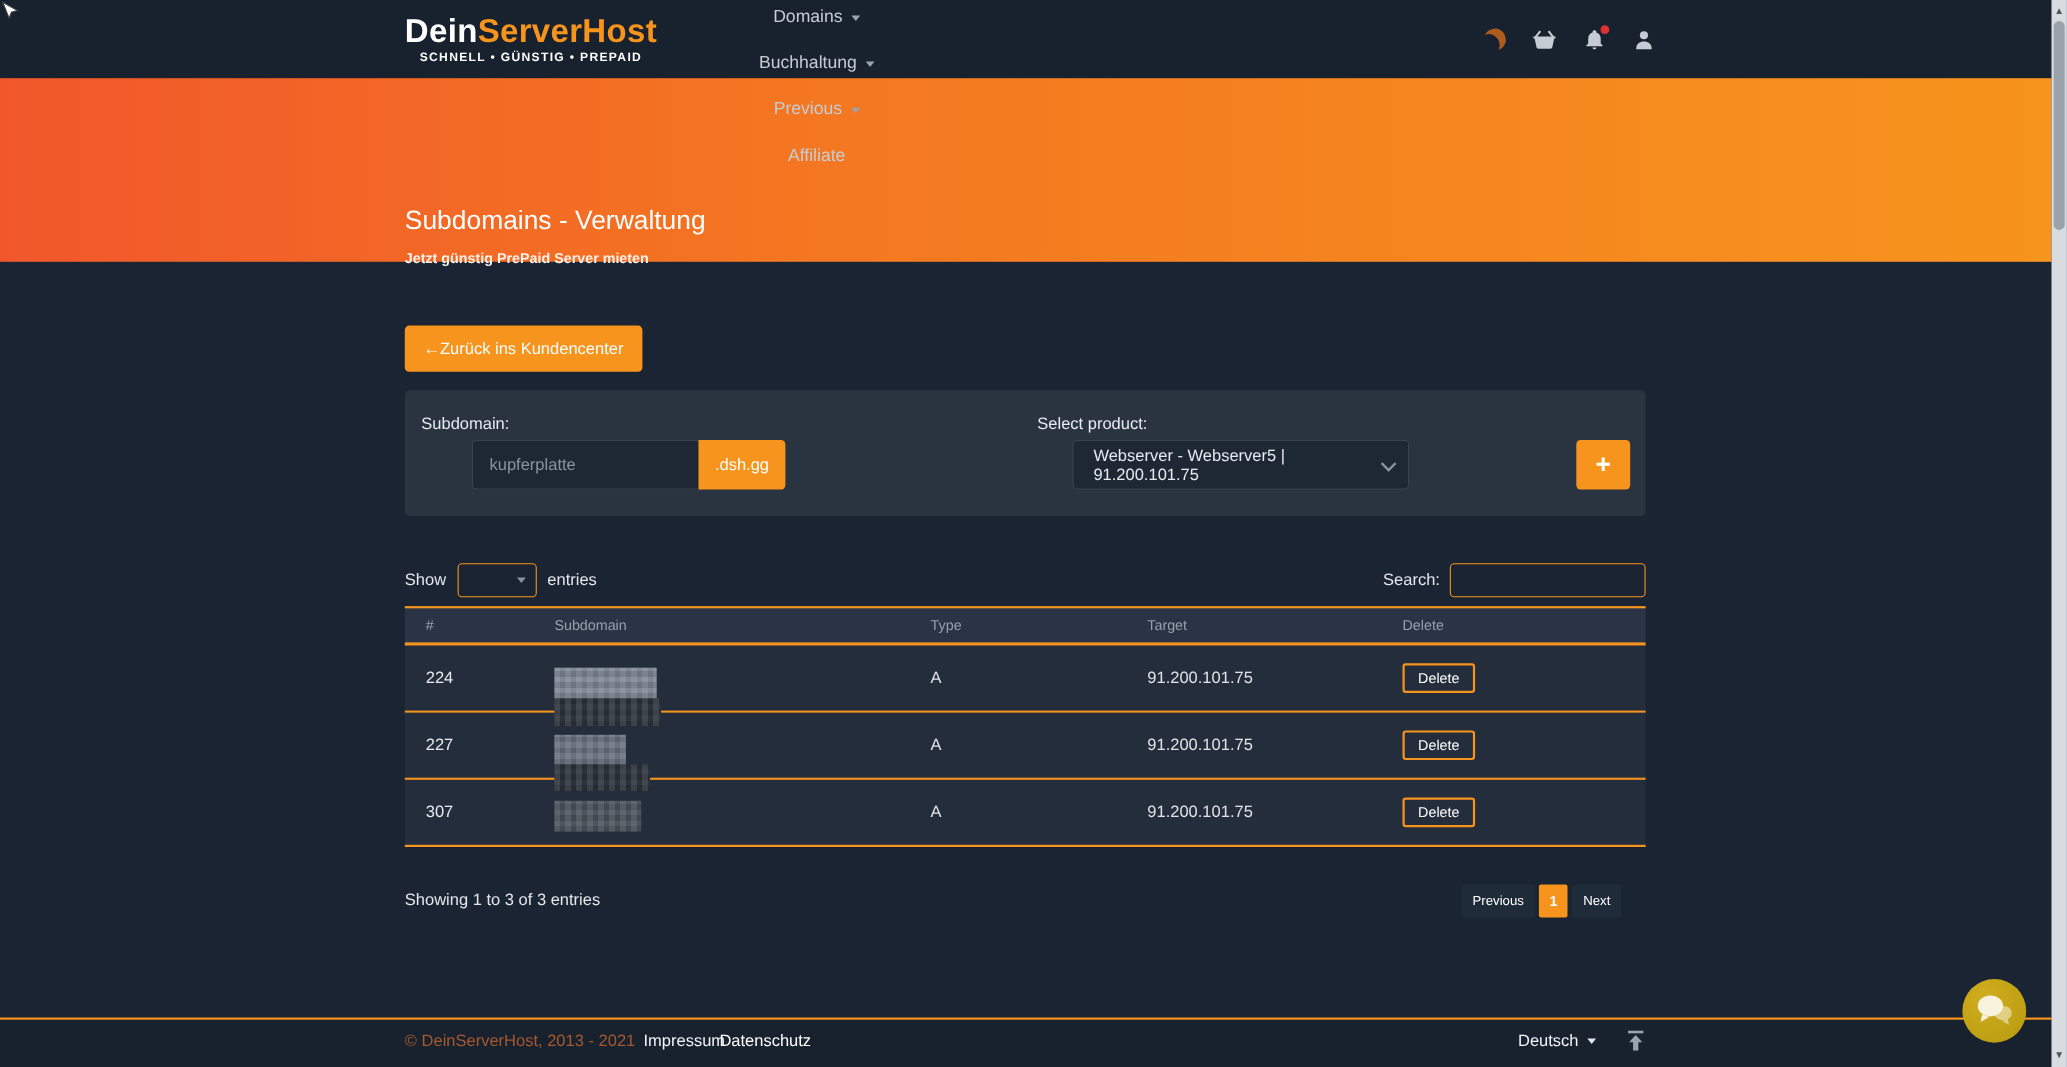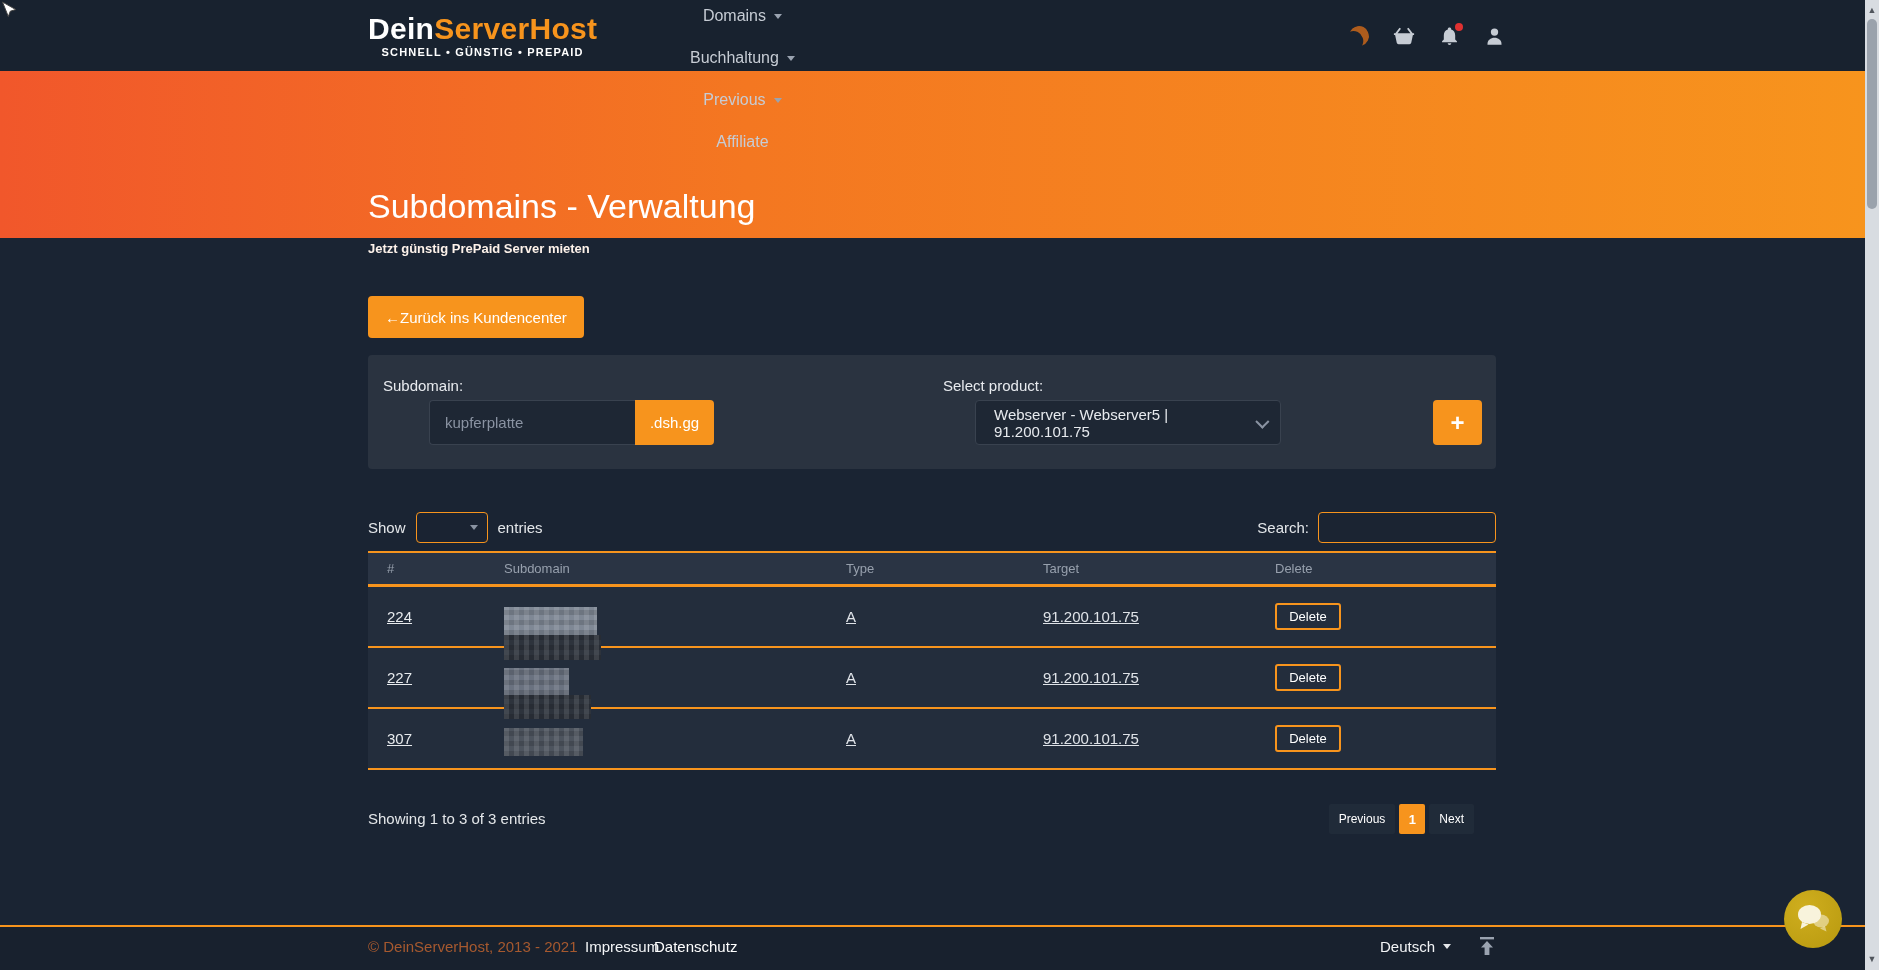--- a/index.html
+++ b/index.html
@@ -18,22 +18,22 @@
   .nav-menu{display:flex;align-items:center;margin-left:78px;gap:24px;color:#c6ccd4;font-size:16px;flex-direction:column;}
   .nav-item{display:flex;align-items:center;gap:8px;cursor:pointer;}
   .caret-down{width:0;height:0;border-left:4px solid transparent;border-right:4px solid transparent;border-top:5px solid #9aa3b0;}
   .nav-icons{margin-left:auto;margin-right:360px;display:flex;align-items:center;gap:24px;}
   .moon{width:20px;height:20px;border-radius:50%;box-shadow:inset -7px 3px 0 0 #ad5c1d;transform:rotate(-18deg);}
   .icon-badge-wrap{position:relative;display:inline-flex;}
   .red-dot{position:absolute;top:-2px;right:-3px;width:8px;height:8px;border-radius:50%;background:#e03131;}
   
   .banner{position:absolute;top:71px;left:0;width:1865px;height:167px;
     background:linear-gradient(90deg,#f1572b 0%,#f47721 40%,#f7941d 100%);}
-  .banner-title{position:absolute;left:368px;top:116px;font-size:34px;font-weight:400;color:#ffffff;}
-  .banner-subtitle{position:absolute;left:368px;top:170px;font-size:13px;font-weight:bold;color:#fdf2ea;}
+  .banner-title{position:absolute;left:368px;top:116px;font-size:24px;font-weight:400;color:#ffffff;}
+  .banner-subtitle{position:absolute;left:368px;top:156px;font-size:13px;font-weight:bold;color:#fdf2ea;}
   
   .back-btn{position:absolute;left:368px;top:296px;height:42px;padding:0 17px;background:#f7941d;border:none;border-radius:4px;
     color:#ffffff;font-size:15px;font-family:inherit;display:flex;align-items:center;cursor:pointer;}
   
   .panel{position:absolute;left:368px;top:355px;width:1128px;height:114px;background:#2a3340;border-radius:4px;}
   .field-label{position:absolute;font-size:15px;color:#e8ebef;}
   .lbl-subdomain{left:15px;top:22px;}
   .lbl-product{left:575px;top:22px;}
   .input-row{position:absolute;left:15px;top:45px;display:flex;padding-left:46px;}
   .txt-input{width:190px;height:43px;background:#1e2734;border:1px solid #39424f;border-right:none;border-radius:4px 0 0 4px;
@@ -55,21 +55,21 @@
   .controls-right{position:absolute;right:383px;top:512px;display:flex;align-items:center;gap:9px;font-size:15px;color:#e4e7ea;}
   .search-input{width:178px;height:31px;background:#1b2432;border:1px solid #f7941d;border-radius:4px;outline:none;
     color:#e4e7ea;font-size:15px;font-family:inherit;padding:0 8px;box-sizing:border-box;}
   
   .table{position:absolute;left:368px;top:551px;width:1128px;}
   .thead{display:grid;grid-template-columns:117px 342px 197px 232px 1fr;height:31px;align-items:center;background:#2a3444;
     border-top:2px solid #f7941d;border-bottom:3px solid #f7941d;color:#97a0ad;font-size:13px;}
   .thead > div{padding-left:19px;}
   .trow{position:relative;display:grid;grid-template-columns:117px 342px 197px 232px 1fr;height:59px;align-items:center;
     background:#232d3c;border-bottom:2px solid #f7941d;color:#dfe3e8;font-size:15px;}
-  .trow > div{padding-left:19px;text-decoration:underline;}
+  .trow > div{padding-left:19px;}
   .cell-id{color:#e8ebee;}
   .redact{position:absolute;z-index:2;
     background-image:repeating-linear-gradient(90deg,rgba(255,255,255,.10) 0 5px,transparent 5px 10px),
                      repeating-linear-gradient(0deg,rgba(0,0,0,.14) 0 5px,transparent 5px 10px);}
   .r1a{left:136px;top:20px;width:93px;height:28px;background-color:#7f8895;}
   .r1b{left:136px;top:48px;width:97px;height:25px;background-color:#2d333c;}
   .r2a{left:136px;top:20px;width:65px;height:27px;background-color:#6a7280;}
   .r2b{left:136px;top:47px;width:87px;height:24px;background-color:#2d333c;}
   .r3a{left:136px;top:19px;width:79px;height:28px;background-color:#4d545e;}
   .delete-btn{width:66px;height:27px;background:transparent;border:2px solid #f7941d;border-radius:3px;color:#ffffff;

